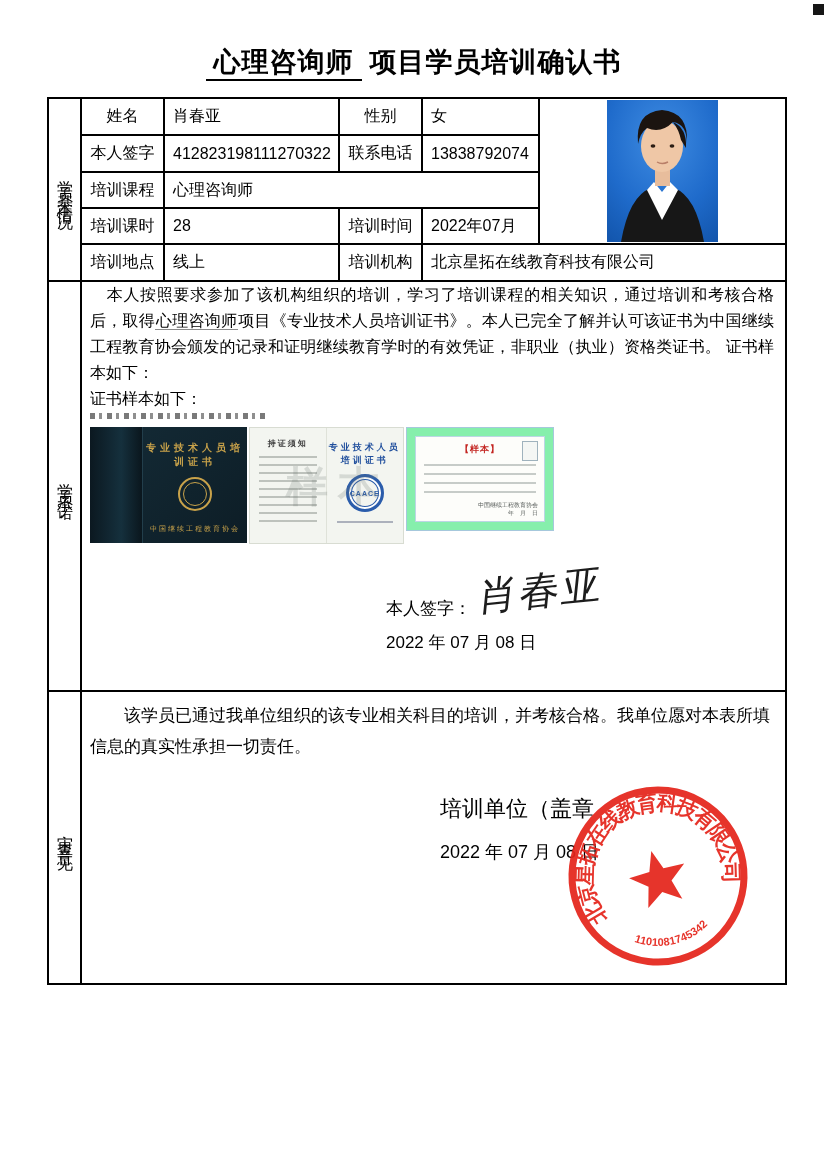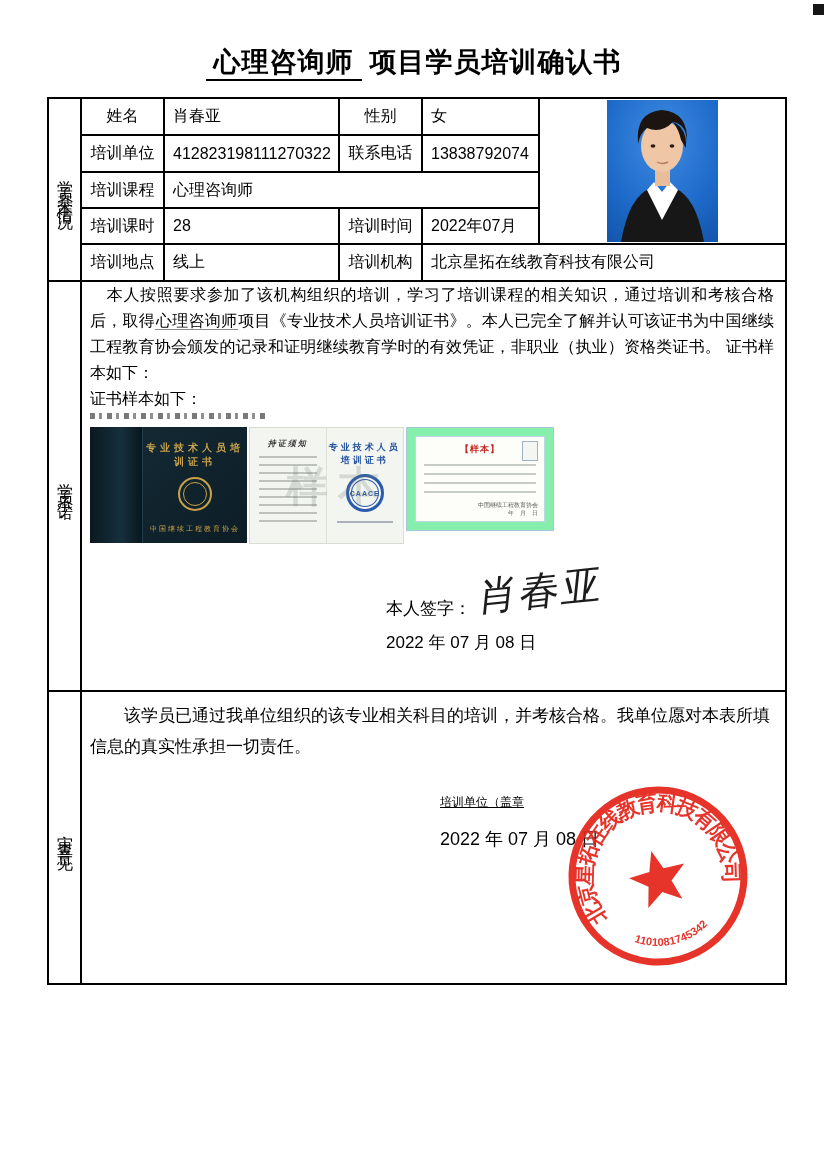--- a/index.html
+++ b/index.html
@@ -50,21 +50,21 @@
                  border-left:1px solid #223e4b; text-align:center; color:#c8a24a; }
   .cover-title { margin-top:14px; font-size:10px; letter-spacing:4px; line-height:14px; font-weight:bold; }
   .cover-emblem { width:34px; height:34px; margin:8px auto 0; border-radius:50%;
                   border:2px solid #c8a24a; position:relative; }
   .cover-emblem:before { content:""; position:absolute; inset:3px; border-radius:50%; border:1px solid #c8a24a; }
   .cover-footer { position:absolute; bottom:9px; left:0; width:100%; font-size:7px; letter-spacing:2px; }
   
   .cert-open { left:159px; width:155px; height:117px; background:#f3f5f0;
                border:1px solid #d8dcd2; display:flex; }
   .page-left { width:50%; border-right:1px solid #dfe2d9; padding:10px 9px 0; }
-  .page-heading { text-align:center; font-size:8px; font-weight:bold; color:#3b3b3b; letter-spacing:2px;font-style:italic; }
+  .page-heading { text-align:center; font-size:8px; font-weight:bold; color:#3b3b3b; letter-spacing:2px; }
   .tiny-lines { margin-top:7px; height:70px;
                 background:repeating-linear-gradient(180deg,#9aa09a 0 2px,transparent 2px 8px); opacity:.6; }
   .page-right { width:50%; position:relative; text-align:center; padding-top:13px; }
   .open-title { font-size:9px; font-weight:bold; color:#1f4e9c; letter-spacing:3px; line-height:13px; }
   .blue-emblem { width:38px; height:38px; margin:7px auto 0; border-radius:50%;
                  border:3px solid #2a5cab; color:#2a5cab; font-size:7px; font-weight:bold;
                  display:flex; align-items:center; justify-content:center; letter-spacing:1px;
                  box-shadow:inset 0 0 0 2px #fff, inset 0 0 0 3px #2a5cab; }
   .open-footline { width:56px; height:2px; background:#8d94a5; margin:9px auto 0; opacity:.7; }
   
@@ -83,21 +83,21 @@
                color:rgba(110,120,115,0.22); font-weight:bold; pointer-events:none; }
 
   
   .sign-row { position:relative; margin:52px 0 0 296px; font-size:17px; height:26px; }
   .signature { position:absolute; left:92px; top:-34px; font-size:40px; color:#1c1c1c;
                transform:rotate(-6deg) skewX(-12deg); letter-spacing:2px; white-space:nowrap; }
   .sign-date { margin:8px 0 0 296px; font-size:17px; }
 
   
   .review-para { width:680px; font-size:17px; line-height:31px; text-indent:2em; margin-top:8px; }
-  .unit-line { margin:32px 0 0 350px; font-size:12px;text-decoration:underline; }
+  .unit-line { margin:32px 0 0 350px; font-size:22px; }
   .review-date { margin:16px 0 0 350px; font-size:18px; }
 
   
   .seal { position:absolute; left:565px; top:783px; width:186px; height:186px; opacity:.93; }
 </style>
 </head>
 <body>
 
 <div class="sheet">
 
@@ -141,21 +141,21 @@
           <ellipse cx="55" cy="46" rx="21" ry="26" fill="#efc7a6"></ellipse>
           <path d="M31,44 Q28,12 55,10 Q82,12 80,44 Q80,24 66,22 Q54,34 40,28 Q33,33 31,44 Z" fill="#1b1410"></path>
           <path d="M66,22 Q80,28 79,48 L74,40 Q72,30 66,22 Z" fill="#1b1410"></path>
           <ellipse cx="46" cy="46" rx="2.4" ry="1.7" fill="#2b1d14"></ellipse>
           <ellipse cx="65" cy="46" rx="2.4" ry="1.7" fill="#2b1d14"></ellipse>
           <path d="M50,62 Q55,65 61,62" stroke="#b97f68" stroke-width="1.4" fill="none"></path>
         </svg>
       </td>
     </tr>
     <tr style="height:37px">
-      <td class="lab">培训单位</td>
+      <td class="lab">本人签字</td>
       <td class="val">412823198111270322</td>
       <td class="lab">联系电话</td>
       <td class="val">13838792074</td>
     </tr>
     <tr style="height:36px">
       <td class="lab">培训课程</td>
       <td class="val" colspan="3">心理咨询师</td>
     </tr>
     <tr style="height:36px">
       <td class="lab">培训课时</td>

